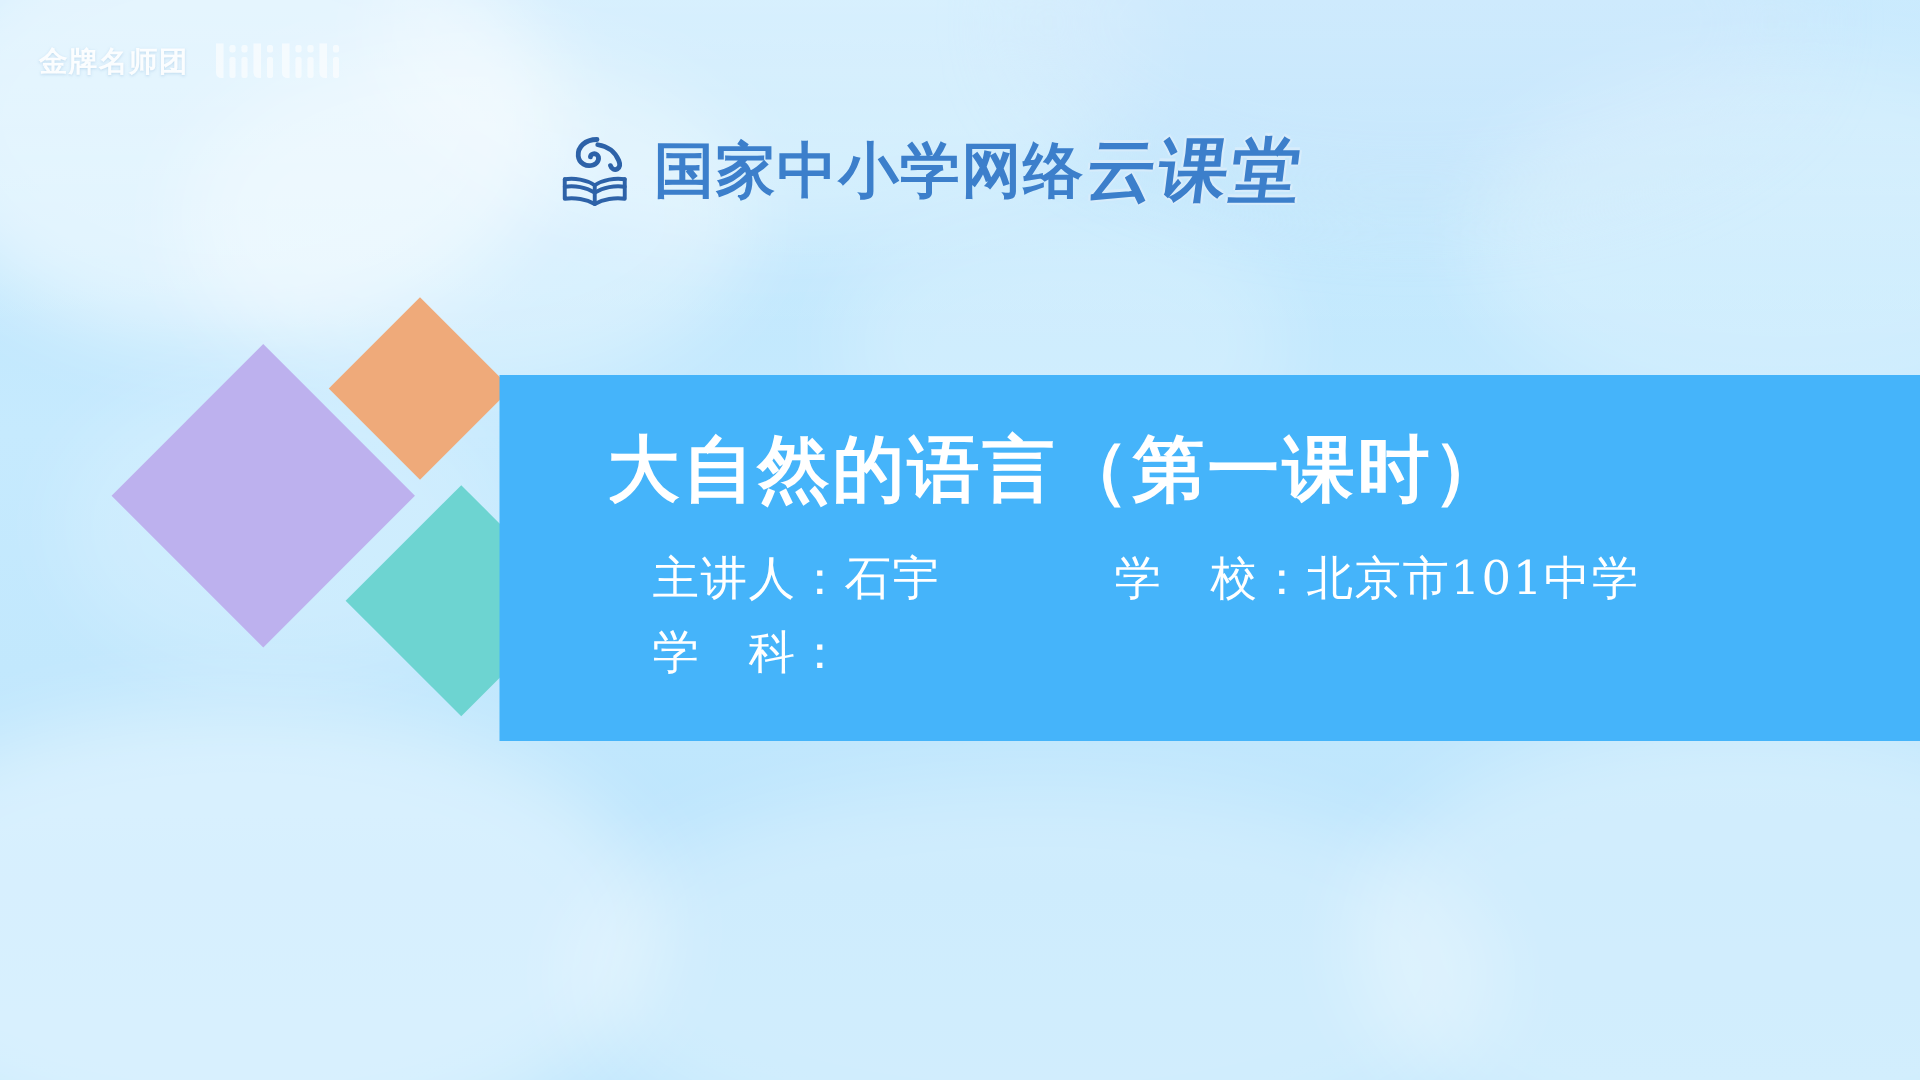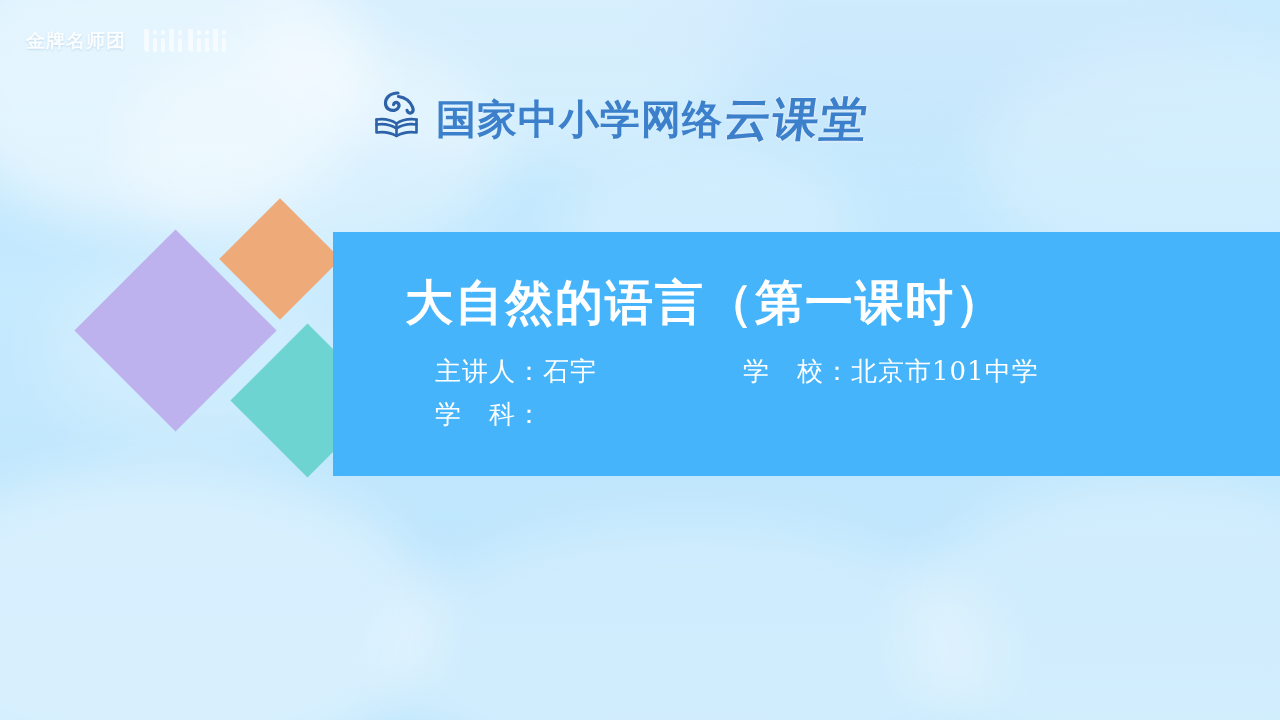--- a/index.html
+++ b/index.html
@@ -73,21 +73,21 @@
     opacity: 0.62;
     display: block;
   }
 
   
   .site-logo {
     position: absolute;
     left: 372px;
     top: 88px;
     display: flex;
-    align-items: flex-end;
+    align-items: flex-start;
     gap: 14px;
   }
   .logo-mark { display: block; }
   .logo-words {
     display: flex;
     align-items: baseline;
   }
   .logo-word-main {
     font-family: "DejaVu Sans", "Liberation Sans", sans-serif;
     font-size: 40px;
@@ -119,21 +119,21 @@
     transform: rotate(45deg);
   }
   .diamond-purple { left: 104px; top: 259px; width: 143px; height: 143px; background: #BDB1EE; }
   .diamond-orange { left: 237px; top: 216px; width: 86px;  height: 86px;  background: #EFAA7A; }
   .diamond-teal   { left: 253px; top: 346px; width: 109px; height: 109px; background: #6DD4D1; }
 
   
   .banner {
     position: absolute;
     left: 333px;
-    top: 232px;
+    top: 250px;
     width: 947px;
     height: 244px;
     background: #45B4FA;
   }
   .banner-inner {
     position: absolute;
     left: 0; right: 0; top: 0; bottom: 0;
     display: flex;
     flex-direction: column;
     justify-content: center;
@@ -150,21 +150,21 @@
     line-height: 1.1;
     margin: 0 0 26px 4px;
     white-space: nowrap;
   }
   .meta-table {
     display: flex;
     flex-direction: column;
     gap: 8px;
     font-family: "DejaVu Serif", "Liberation Serif", serif;
     color: #FFFFFF;
-    font-size: 26px;
+    font-size: 31px;
     line-height: 1.35;
     letter-spacing: 1px;
   }
   .meta-row {
     display: flex;
     align-items: baseline;
   }
   .meta-cell {
     white-space: nowrap;
     display: flex;

